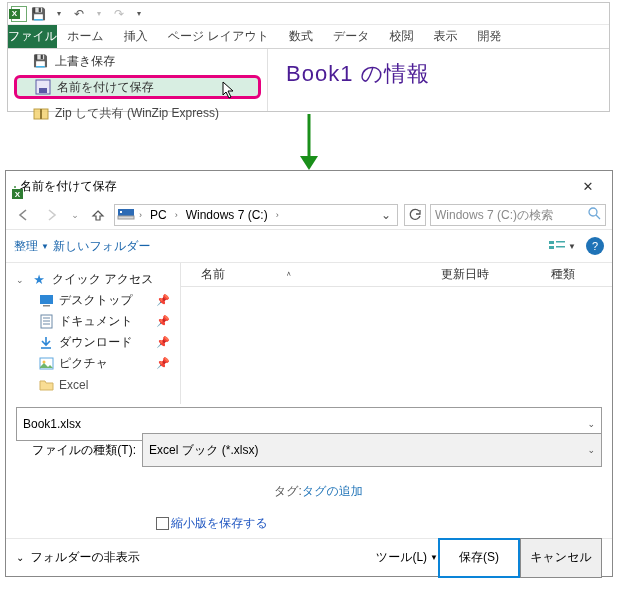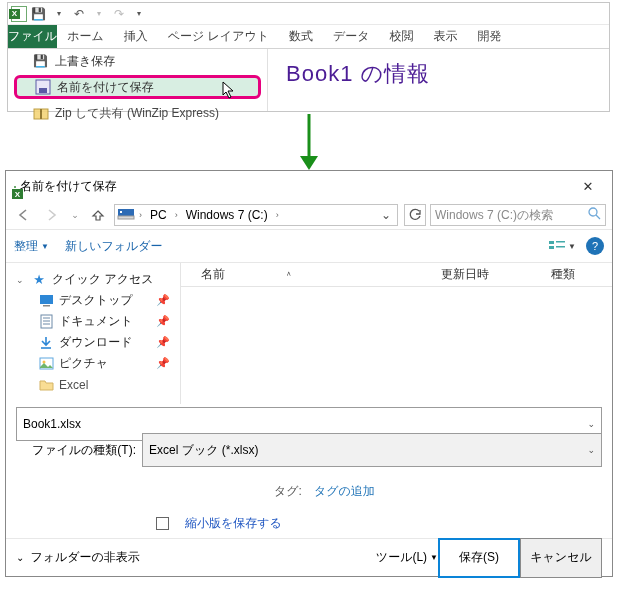--- a/index.html
+++ b/index.html
@@ -34,45 +34,45 @@
   .nav-btn { width:24px; height:22px; display:flex; align-items:center; justify-content:center; color:#888; }
   .nav-btn.enabled { color:#333; }
   .addr-box { flex:1; height:22px; border:1px solid #c4c4c4; display:flex; align-items:center; padding:0 2px; gap:4px;}
   .crumb { padding: 0 4px; font-size:12px; display:flex; align-items:center; gap:3px; }
   .crumb-sep { color:#666; font-size:9px; }
   .addr-drop { width:18px; display:flex; justify-content:center; color:#555;}
   .refresh-btn { width:22px; height:22px; border:1px solid #c4c4c4; display:flex; align-items:center; justify-content:center; margin-left:2px;}
   .search-box { width:176px; height:22px; border:1px solid #c4c4c4; display:flex; align-items:center; padding:0 4px; justify-content:space-between; color:#8a8a8a;}
   .search-box .stext { font-size:12px; }
   .toolbar { height:34px; display:flex; align-items:center; padding:0 8px; justify-content:space-between; border-top:1px solid #e7e7e7; border-bottom:1px solid #e7e7e7;}
-  .toolbar .left { display:flex; gap:16px; align-items:center;}
+  .toolbar .left { display:flex; gap:4px; align-items:center;}
   .tb-btn { color:#1864ab; font-size:12px; display:flex; align-items:center; gap:3px;}
   .tb-right { display:flex; gap:10px; align-items:center;}
   .view-btn { display:flex; align-items:center; gap:2px; color:#4a6;}
   .help-btn { width:18px; height:18px; border-radius:50%; background:#1f73b7; color:#fff; display:flex; align-items:center; justify-content:center; font-size:11px;}
   .body-split { display:flex; height:142px; border-bottom:1px solid transparent;}
   .nav-tree { width:175px; border-right:1px solid #e4e4e4; padding:6px 4px 2px 6px; position:relative;}
   .tree-row { height:21px; display:flex; align-items:center; gap:5px; font-size:12px; color:#222; padding-left:4px;}
   .tree-row .chev { width:10px; color:#666; font-size:9px;}
   .tree-row .ticon { width:16px; height:16px; display:flex; align-items:center; justify-content:center; font-size:13px;}
   .tree-row .pin { margin-left:auto; margin-right:6px; color:#777; font-size:11px;}
   .tree-sub { padding-left:22px;}
   .file-area { flex:1; position:relative;}
   .col-headers { height:24px; display:flex; align-items:center; border-bottom:1px solid #e4e4e4; }
   .col-headers .col { font-size:12px; color:#333; }
   .col-headers .sort { margin-left:56px; font-size:9px;}
   .bottom-form { padding: 6px 10px 10px 10px; }
   .form-row { display:flex; align-items:center; height:26px; gap:6px; }
   .form-row label { width:120px; text-align:right; font-size:12px; }
   .form-row .field { flex:1; height:22px; border:1px solid #9b9b9b; background:#fff; display:flex; align-items:center; padding:16px 6px; font-size:12px; justify-content:space-between;}
   .form-row .field .drop { color:#555; font-size:9px;}
-  .tags-row { display:flex; align-items:center; padding: 10px 8px 8px 8px; gap: 12px;}
+  .tags-row { display:flex; align-items:center; padding: 10px 8px 8px 8px; gap: 0;}
   .tags-label { margin-left:260px; color:#555;}
   .tag-link { color:#1f73b7;}
-  .thumb-row { height:30px; display:flex; align-items:center; padding-left:150px; gap:16px;}
+  .thumb-row { height:30px; display:flex; align-items:center; padding-left:150px; gap:2px;}
   .checkbox { width:13px; height:13px; border:1px solid #666; background:#fff; display:inline-block;}
   .thumb-row .lbl { color:#1f56c1;}
   .footer-row { height:38px; display:flex; align-items:center; justify-content:space-between; padding:0 10px; border-top:1px solid #e8e8e8;}
   .footer-left { display:flex; align-items:center; gap:6px;}
   .footer-right { display:flex; align-items:center; gap:0;}
   .tool-drop { display:flex; gap:3px; align-items:center;}
   .dlg-btn { min-width:82px; height:40px; border:1px solid #8a8a8a; background:#efefef; display:flex; align-items:center; justify-content:center; font-size:12px;}
   .dlg-btn.primary { border:2px solid #0a84d8; background:#fff; }
   .excel-icon { position:relative; width:16px; height:16px;}
   .excel-icon .sheet { position:absolute; inset:0; background:#fff; border:1px solid #6faa6f;}

